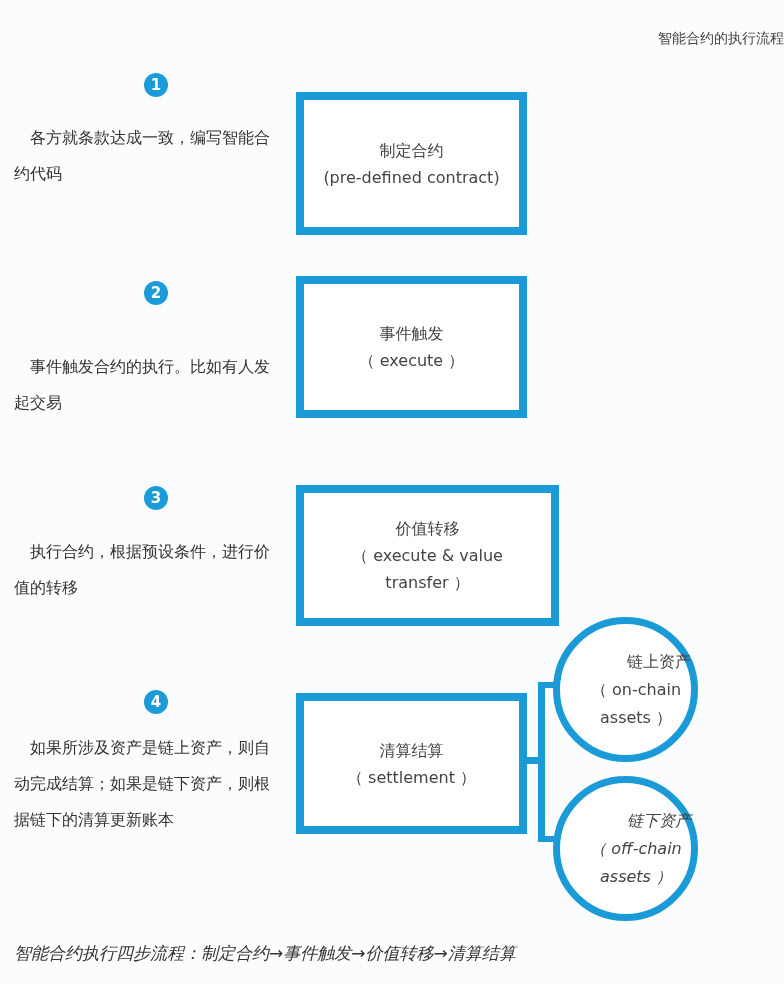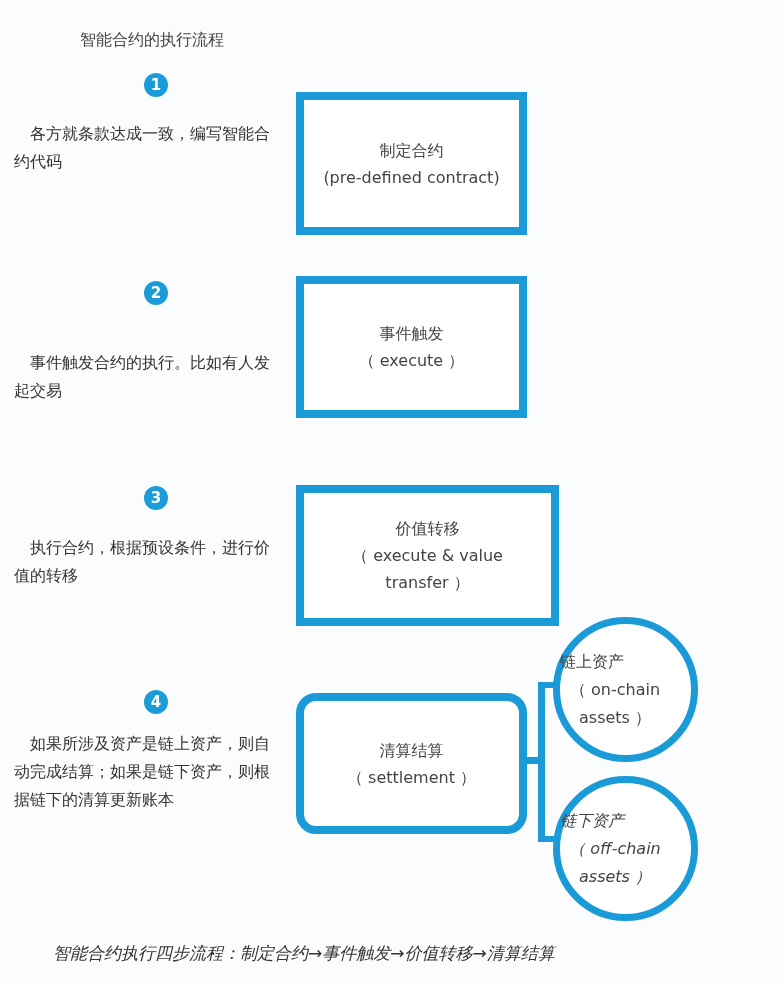--- a/index.html
+++ b/index.html
@@ -1,29 +1,29 @@
 <!DOCTYPE html>
 <html><head>
 <meta charset="utf-8">
 <style>
   html, body { margin:0; padding:0; }
   body { width:784px; height:984px; background:#fbfcfd; position:relative; overflow:hidden;
          font-family:"DejaVu Sans","Liberation Sans",sans-serif; color:#333; }
-  .title { position:absolute; left:0; width:784px; top:30px; text-align:left; font-size:16px; color:#444; padding-left:80px; box-sizing:border-box; }
+  .title { position:absolute; left:0; width:784px; top:30px; text-align:right; font-size:14px; color:#444; padding-left:80px; box-sizing:border-box; }
   .badge { position:absolute; width:24px; height:24px; border-radius:50%; background:#1b9bd7; color:#fff;
            font-size:15px; font-weight:bold; text-align:center; line-height:24px; }
-  .desc { position:absolute; left:14px; width:270px; font-size:16px; line-height:28px; color:#333; }
+  .desc { position:absolute; left:14px; width:270px; font-size:16px; line-height:36px; color:#333; }
   .box { position:absolute; left:296px; width:215px; border:8px solid #1a9ad6; background:#fff;
          display:flex; flex-direction:column; align-items:center; justify-content:center; text-align:center;
          font-size:16px; line-height:27px; color:#444; }
   .circle { position:absolute; left:553px; width:131px; height:131px; border:7px solid #1a9ad6; border-radius:50%;
-            background:#fff; display:flex; flex-direction:column; align-items:flex-start; justify-content:center;
+            background:#fff; display:flex; flex-direction:column; align-items:flex-end; justify-content:center;
             text-align:center; font-size:16px; line-height:28px; color:#444; }
   .line { position:absolute; background:#1a9ad6; }
-  .caption { position:absolute; left:14px; top:942px; font-size:17px; font-style:italic; color:#333;margin-left:39px; }
+  .caption { position:absolute; left:14px; top:942px; font-size:17px; font-style:italic; color:#333; }
 </style>
 </head>
 <body>
 
 <div class="title">智能合约的执行流程</div>
 
 <div class="badge" style="left:144px;top:73px;">1</div>
 <div class="desc" style="top:120px;">　各方就条款达成一致，编写智能合约代码</div>
 <div class="box" style="top:70px;height:127px;margin-top:22px;">
   <span>制定合约</span>
@@ -39,21 +39,21 @@
 
 <div class="badge" style="left:144px;top:486px;">3</div>
 <div class="desc" style="top:534px;">　执行合约，根据预设条件，进行价值的转移</div>
 <div class="box" style="top:485px;height:125px;padding:0 26px;box-sizing:content-box;width:195px;">
   <span>价值转移</span>
   <span>（ execute &amp; value transfer ）</span>
 </div>
 
 <div class="badge" style="left:144px;top:690px;">4</div>
 <div class="desc" style="top:730px;">　如果所涉及资产是链上资产，则自动完成结算；如果是链下资产，则根据链下的清算更新账本</div>
-<div class="box" style="top:693px;height:125px;border-radius:20px;">
+<div class="box" style="top:693px;height:125px;">
   <span>清算结算</span>
   <span>（ settlement ）</span>
 </div>
 
 <div class="line" style="left:527px;top:757px;width:18px;height:7px;"></div>
 <div class="line" style="left:538px;top:682px;width:7px;height:160px;"></div>
 <div class="line" style="left:538px;top:682px;width:20px;height:6px;"></div>
 <div class="line" style="left:538px;top:836px;width:20px;height:6px;"></div>
 
 <div class="circle" style="top:617px;">

